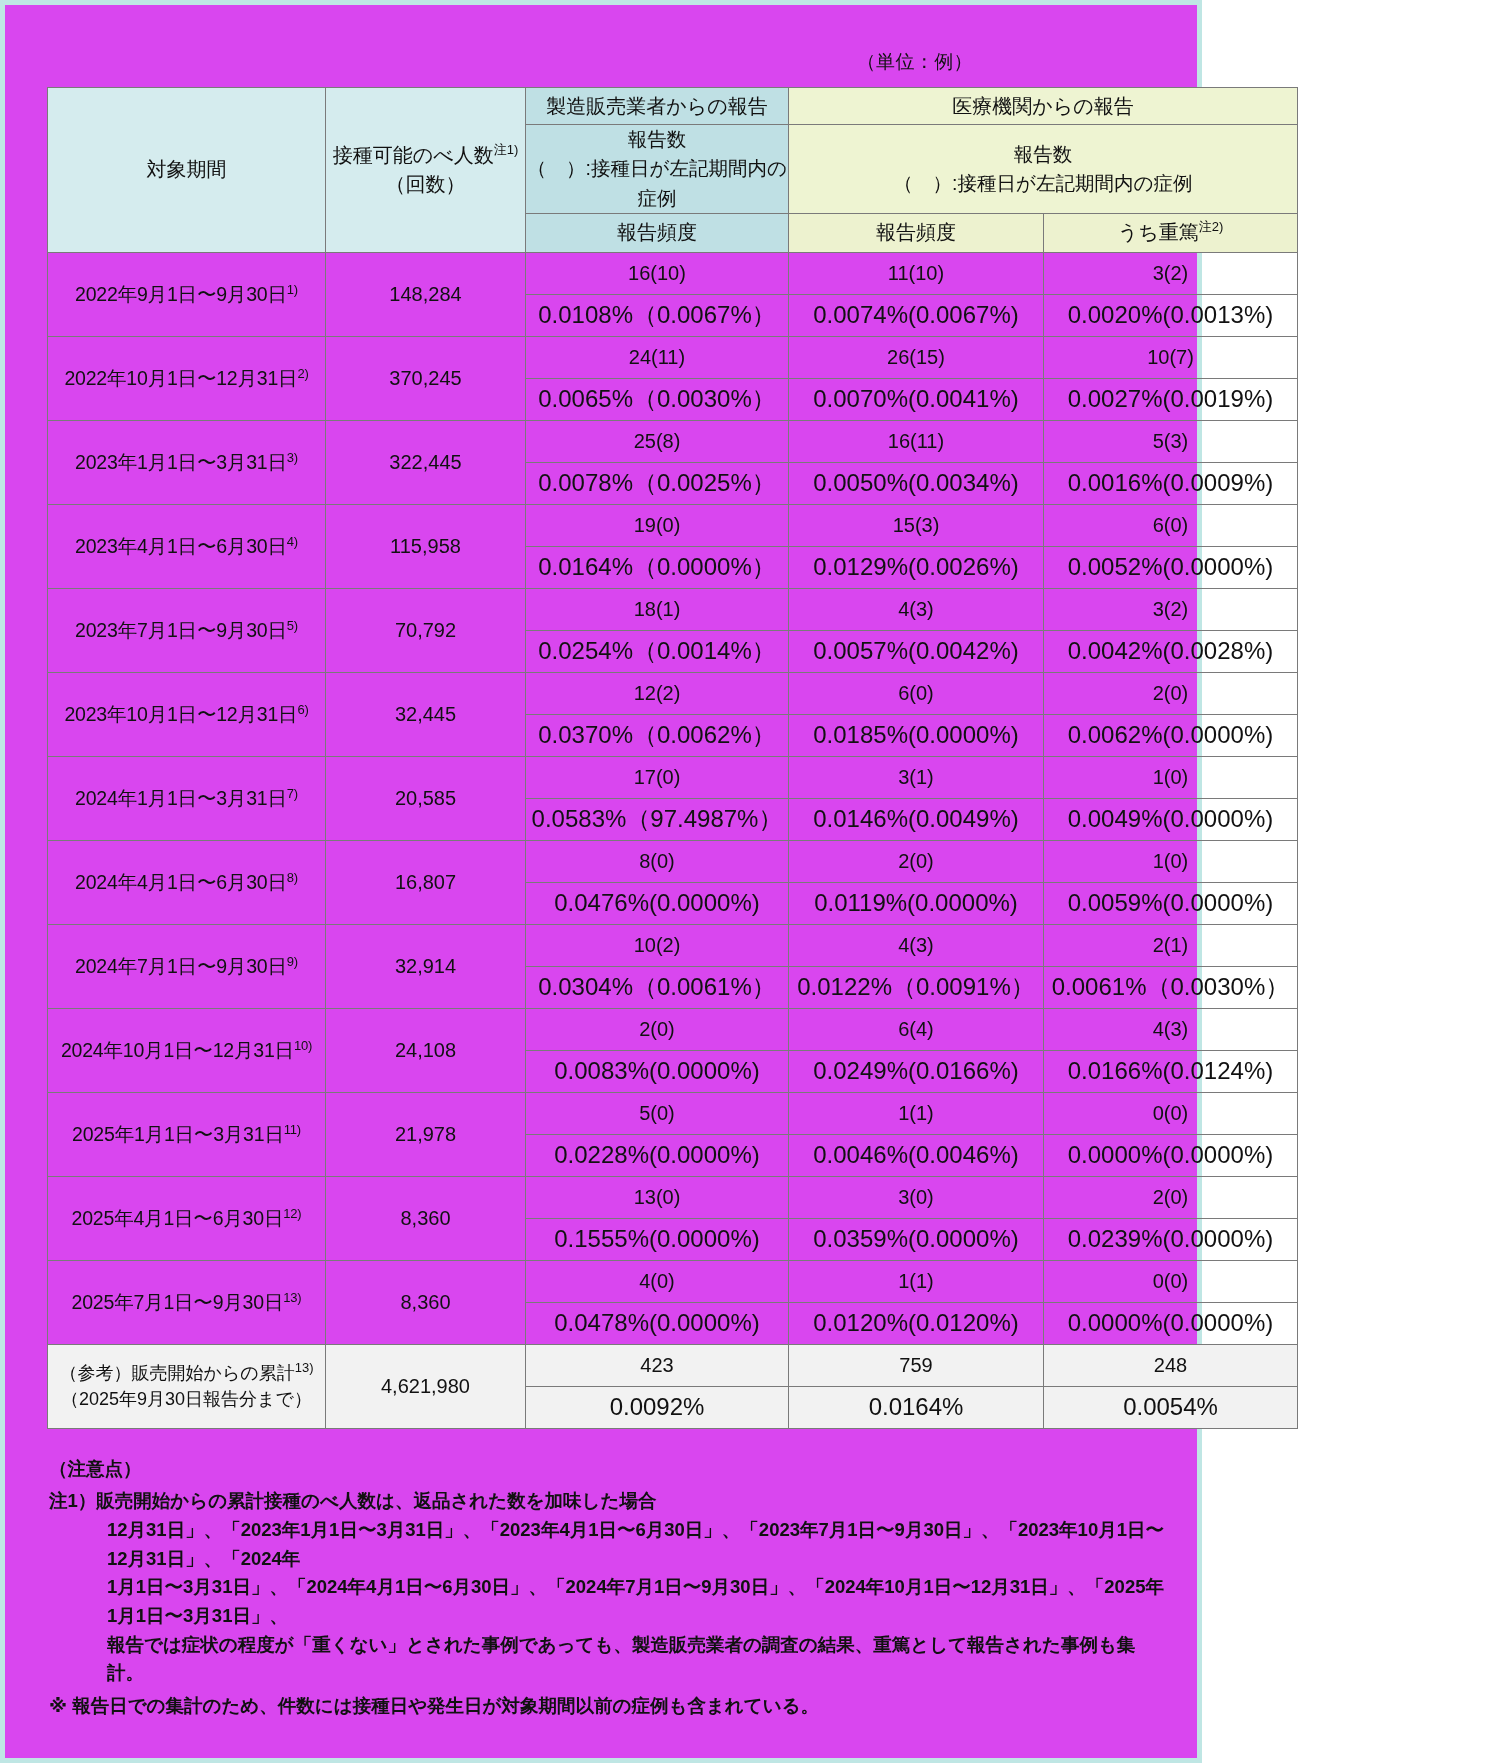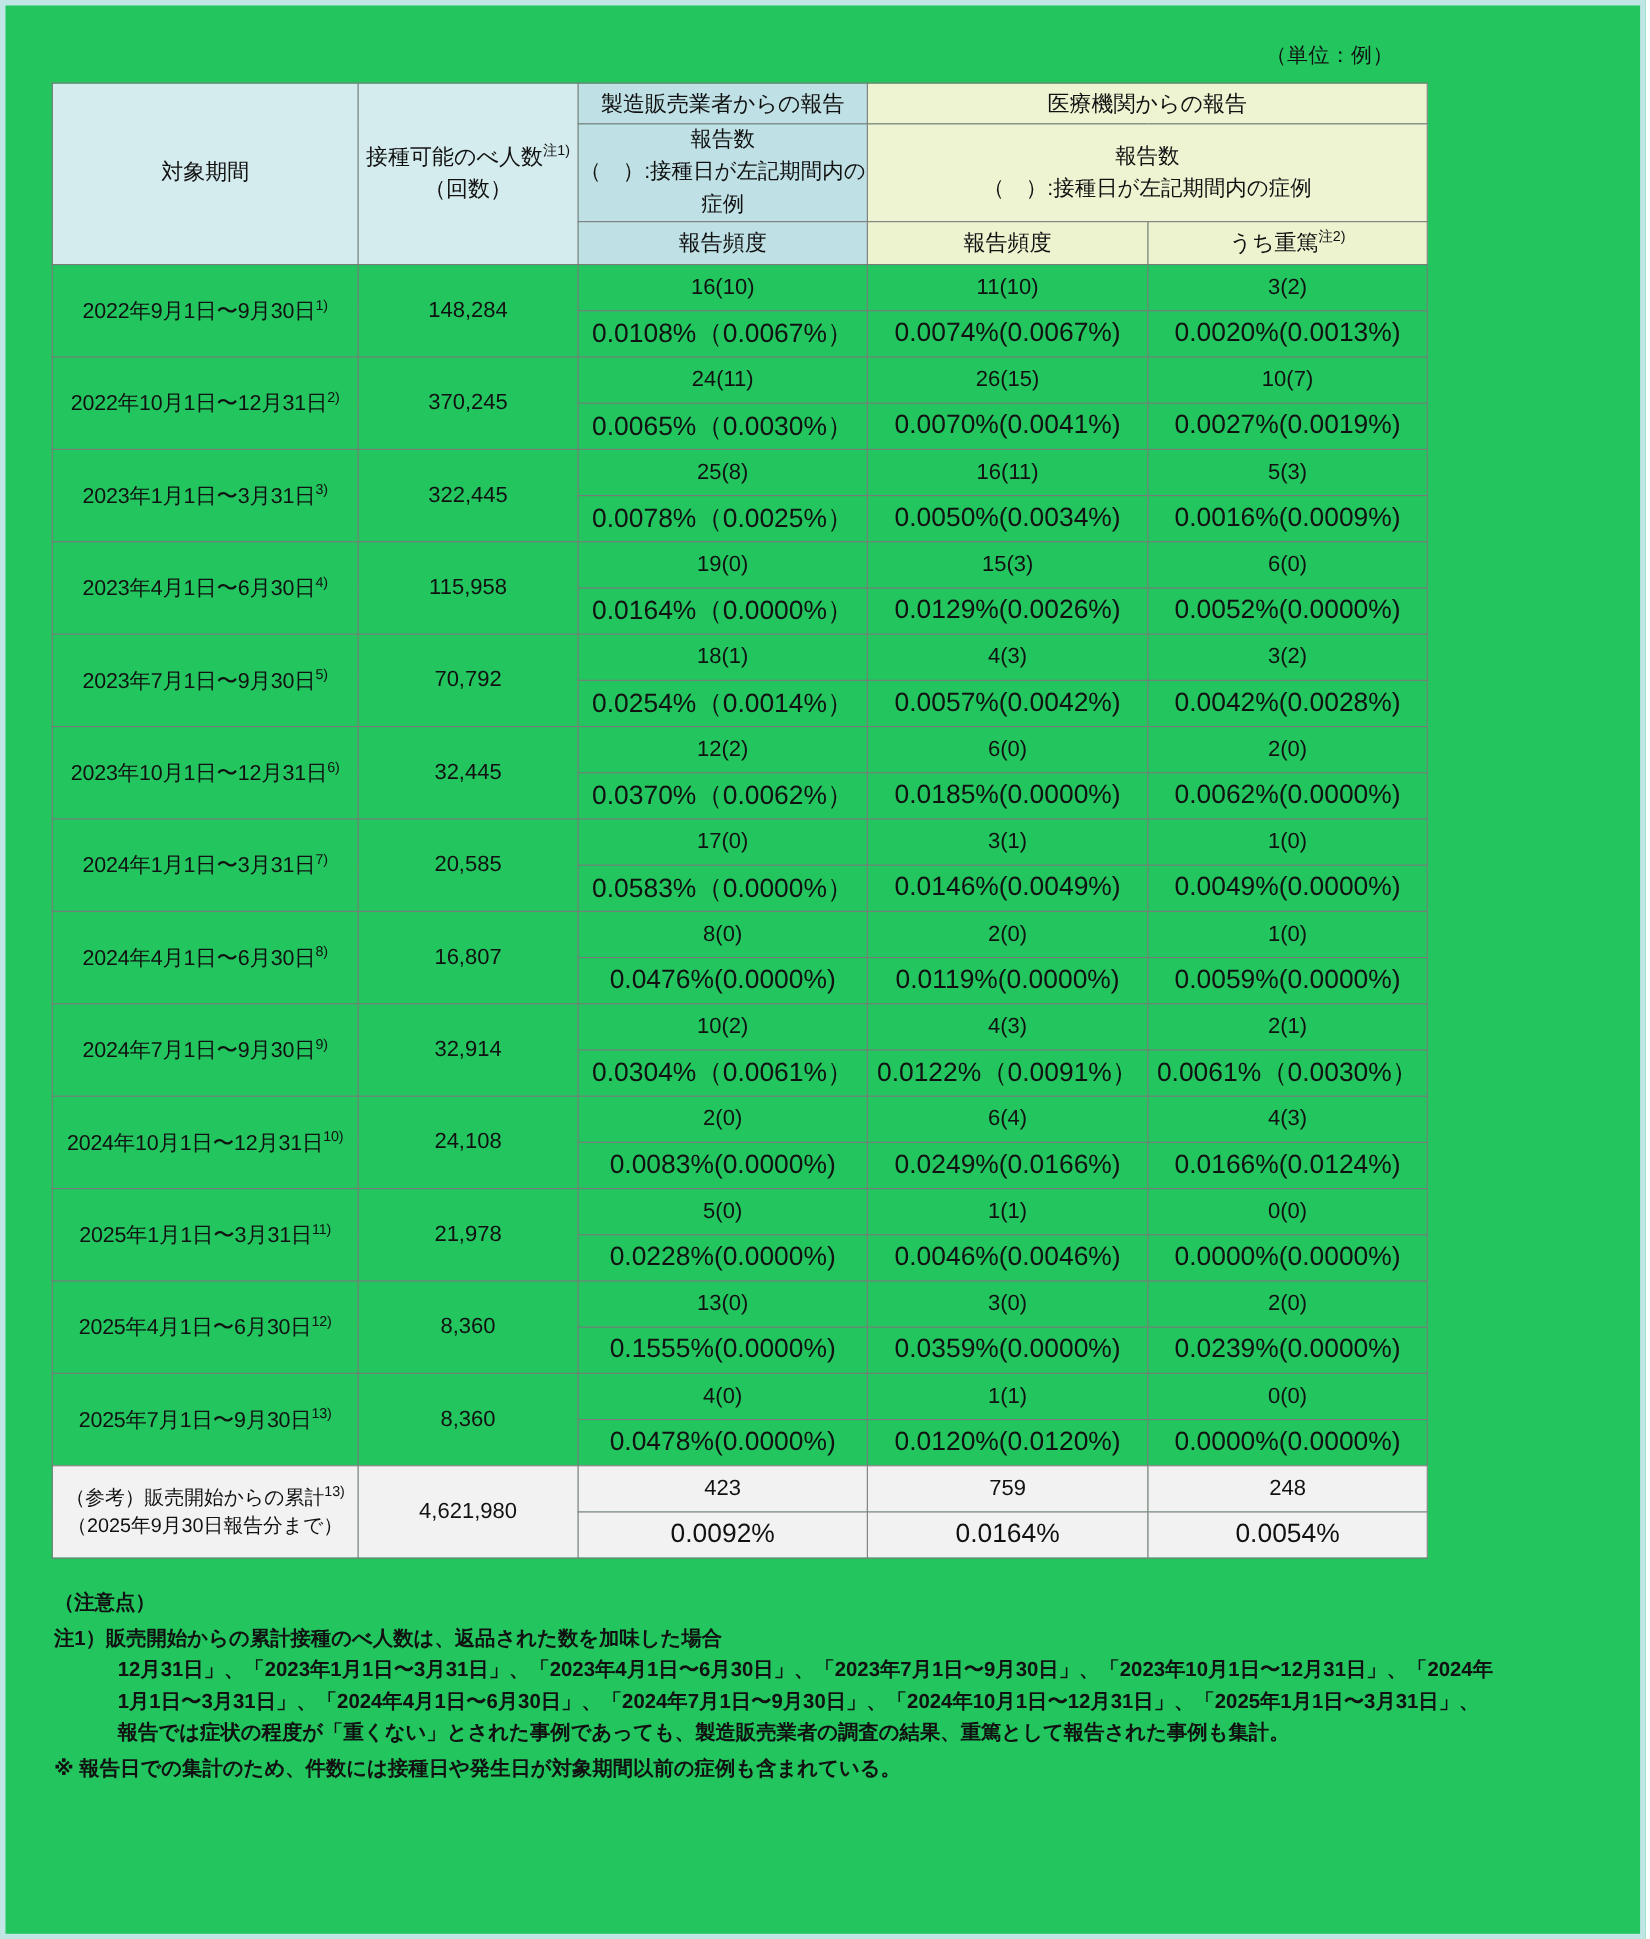--- a/index.html
+++ b/index.html
@@ -5,26 +5,26 @@
   html,body{margin:0;padding:0;}
   body{
     width:1500px;
     background:#ffffff;
     font-family:"Liberation Sans","DejaVu Sans",sans-serif;
     color:#111111;
     -webkit-font-smoothing:antialiased;
   }
   #page{
     position:relative;
-    width:1496px;
+    width:1202px;
     min-height:1763px;
     box-sizing:border-box;
     border:5px solid #bfe6e4;
-    background:#22c55e;
-    padding:18px 26px 10px 38px;
+    background:#d946ef;
+    padding:30px 26px 10px 38px;
   }
   .unit-line{
     text-align:right;
     font-size:19px;
     letter-spacing:.02em;
     margin:14px 198px 12px 0;
     color:#111;
   }
   table.main{
     border-collapse:collapse;
@@ -198,21 +198,21 @@
           <td class="freq-cell">0.0062%(0.0000%)</td>
         </tr>
         <tr>
           <td class="period-cell" rowspan="2">2024年1月1日〜3月31日<span class="sup">7)</span></td>
           <td class="doses-cell" rowspan="2">20,585</td>
           <td class="cnt-cell">17(0)</td>
           <td class="cnt-cell">3(1)</td>
           <td class="cnt-cell">1(0)</td>
         </tr>
         <tr>
-          <td class="freq-cell">0.0583%（0.0000%）</td>
+          <td class="freq-cell">0.0583%（97.4987%）</td>
           <td class="freq-cell">0.0146%(0.0049%)</td>
           <td class="freq-cell">0.0049%(0.0000%)</td>
         </tr>
         <tr>
           <td class="period-cell" rowspan="2">2024年4月1日〜6月30日<span class="sup">8)</span></td>
           <td class="doses-cell" rowspan="2">16,807</td>
           <td class="cnt-cell">8(0)</td>
           <td class="cnt-cell">2(0)</td>
           <td class="cnt-cell">1(0)</td>
         </tr>

